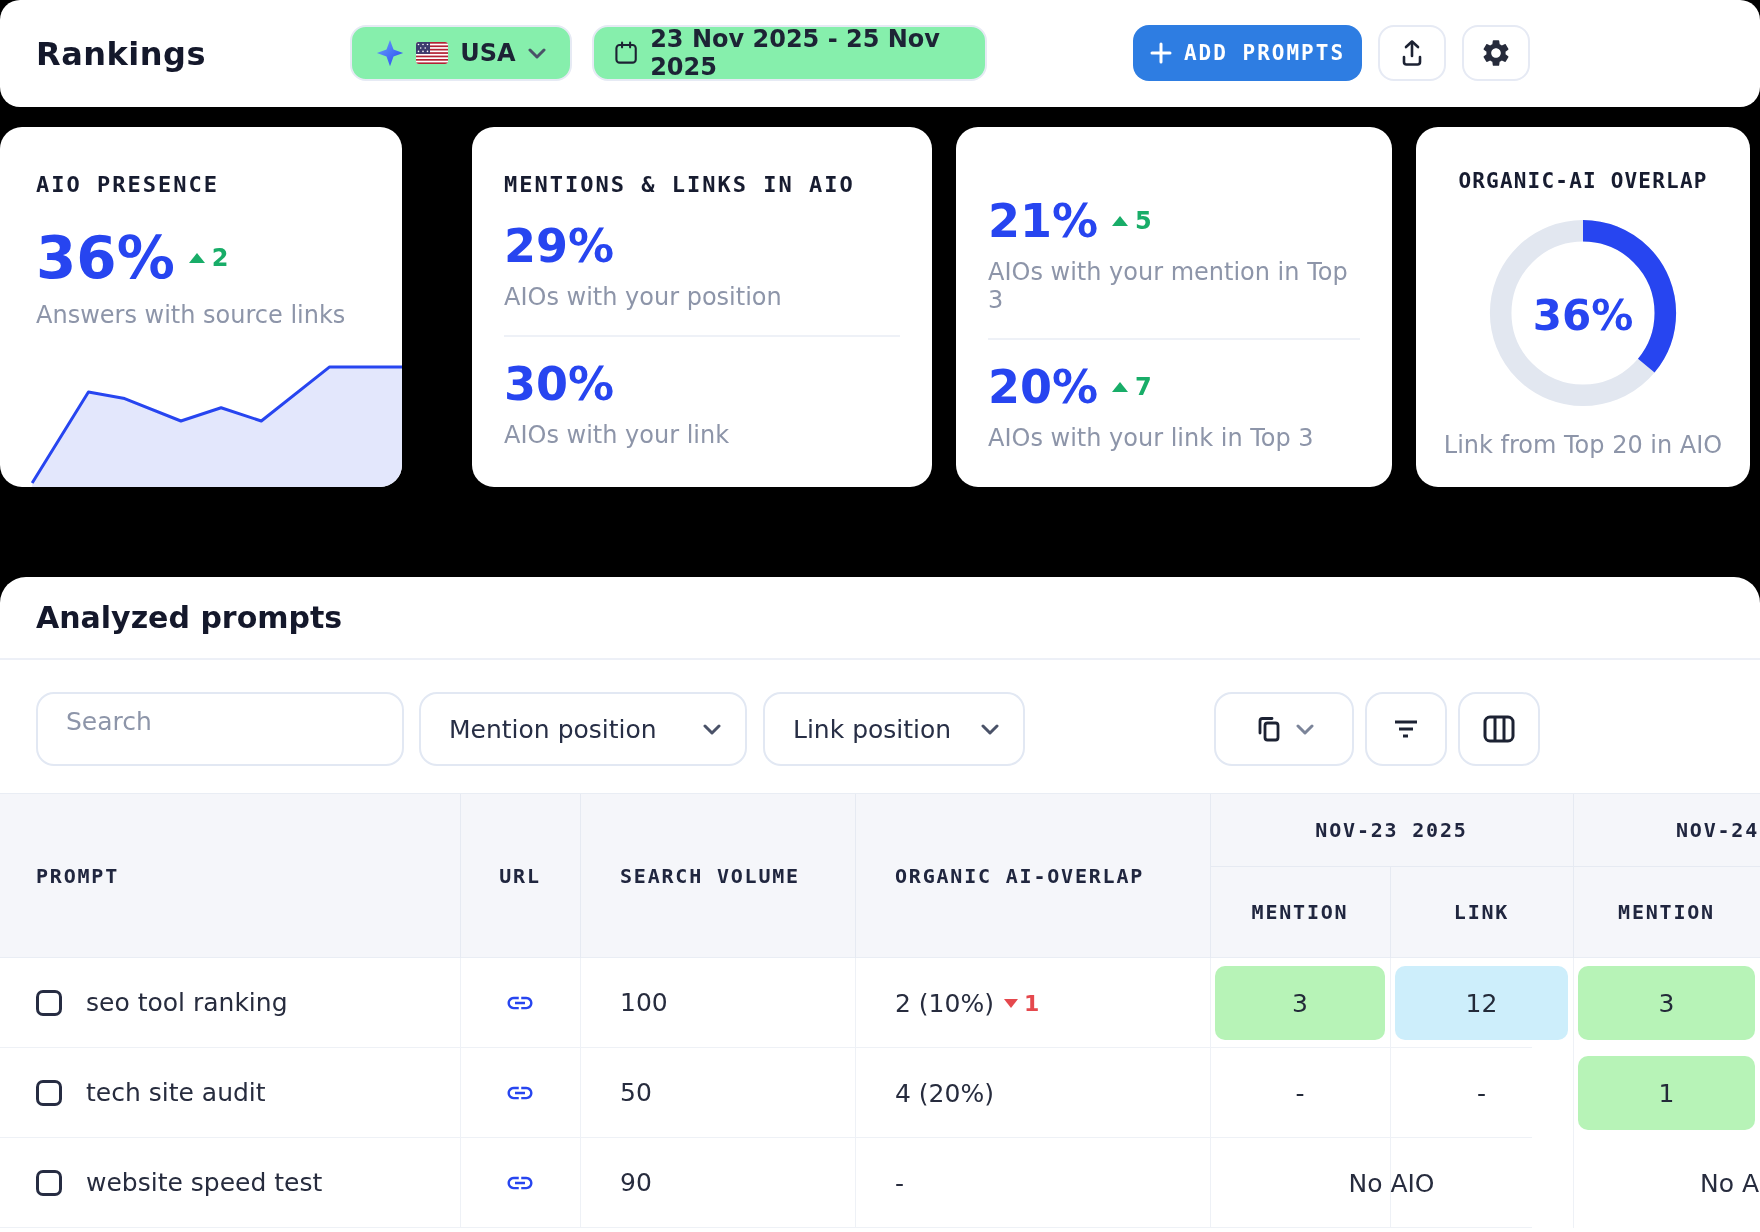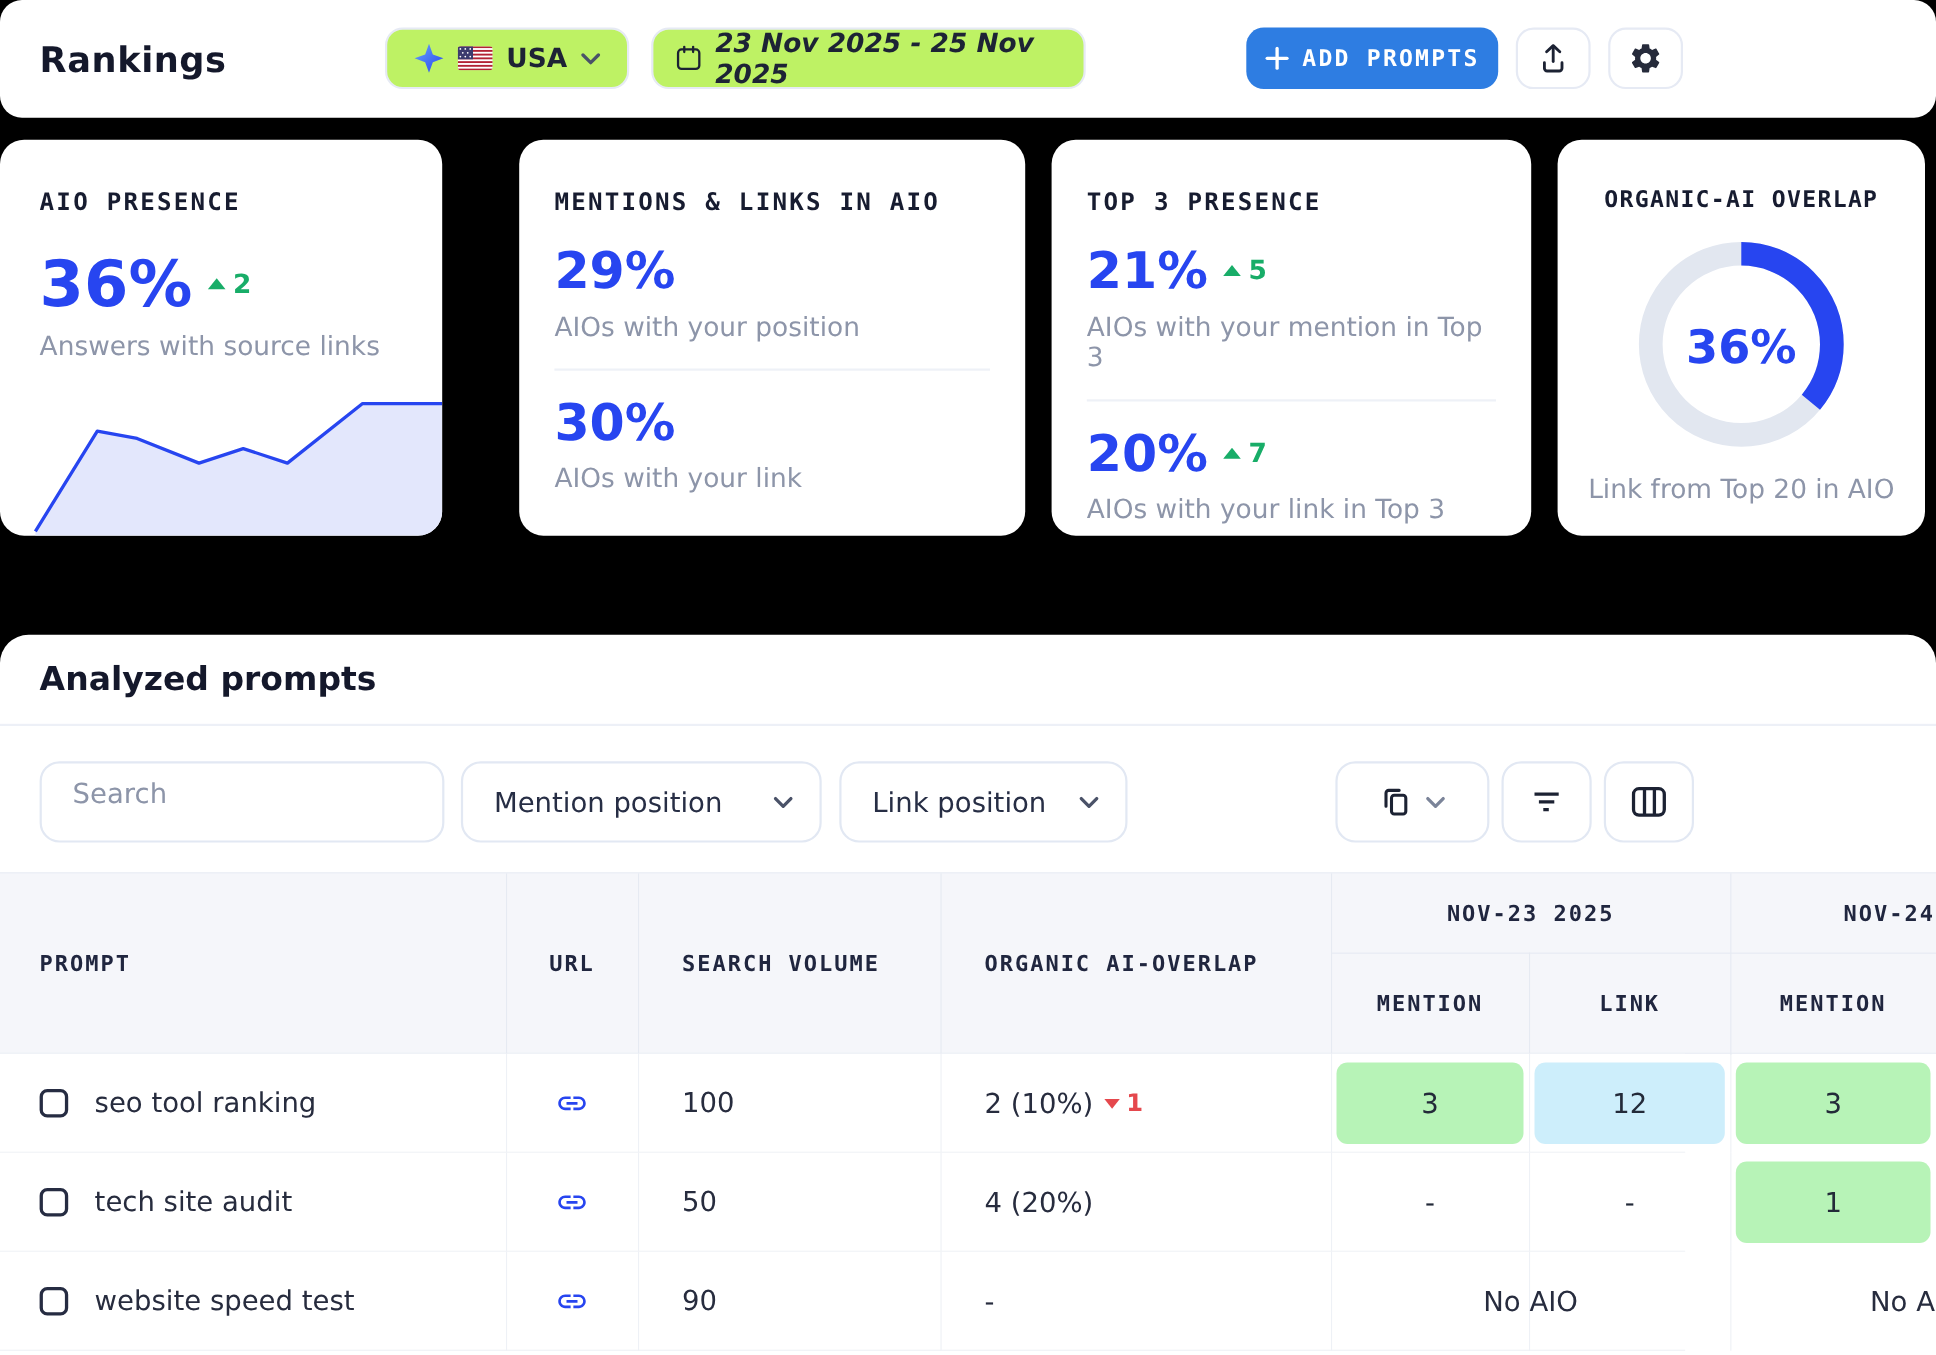--- a/index.html
+++ b/index.html
@@ -13,26 +13,26 @@
   .mono { font-family:"DejaVu Sans Mono","Liberation Mono",monospace; }
 
   
   .topbar {
     position:absolute; left:0; top:0; width:1760px; height:107px;
     background:#fff; border-radius:20px;
     display:flex; align-items:center;
   }
   .app-title { font-size:32px; font-weight:800; color:#14182b; margin-left:36px; letter-spacing:.5px; }
   .pill {
-    height:56px; border:2px solid #e6eaf4; border-radius:16px; background:#bef264;
+    height:56px; border:2px solid #e6eaf4; border-radius:16px; background:#86efac;
     display:flex; align-items:center; gap:12px; padding:0 20px;
     font-size:24px; font-weight:600; color:#1d2335;
   }
   .pill-country { position:absolute; left:350px; top:25px; width:222px; justify-content:center; }
-  .pill-date    { position:absolute; left:592px; top:25px; width:395px; justify-content:center;font-style:italic; }
+  .pill-date    { position:absolute; left:592px; top:25px; width:395px; justify-content:center; }
   .btn-primary {
     position:absolute; left:1133px; top:25px; width:229px; height:56px;
     background:#2e7de2; border-radius:16px; border:none;
     display:flex; align-items:center; justify-content:center; gap:12px;
     color:#fff; font-size:21px; letter-spacing:2px; font-weight:600;
   }
   .btn-square {
     position:absolute; top:25px; width:68px; height:56px;
     background:#fff; border:2px solid #e6eaf4; border-radius:16px;
     display:flex; align-items:center; justify-content:center;
@@ -248,21 +248,20 @@
   <div class="divider"></div>
   <div class="stat-block">
     <div class="mid-row" style="margin-top:0">
         <span class="mid-value">30%</span>
       </div>
     <div class="stat-label">AIOs with your link</div>
   </div>
 </div>
 
 <div class="card card3">
-  <div class="card-title mono">TOP 3 PRESENCE</div>
   <div class="stat-block">
     <div class="mid-row">
       <span class="mid-value">21%</span>
       <span class="change">
           <span class="tri-up"></span>
           <span>5</span>
         </span>
     </div>
     <div class="stat-label">AIOs with your mention in Top 3</div>
   </div>

